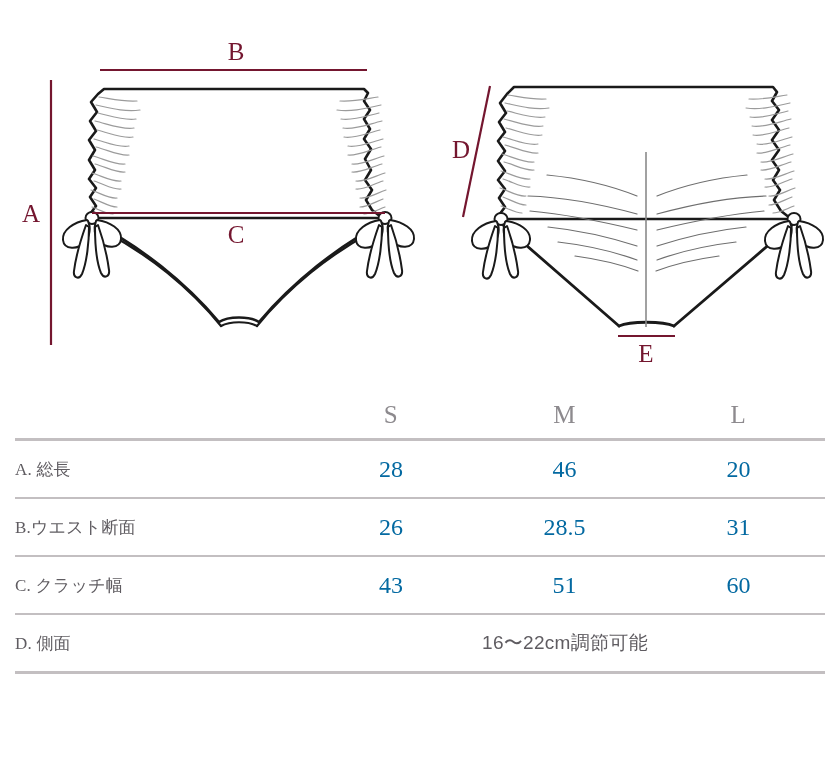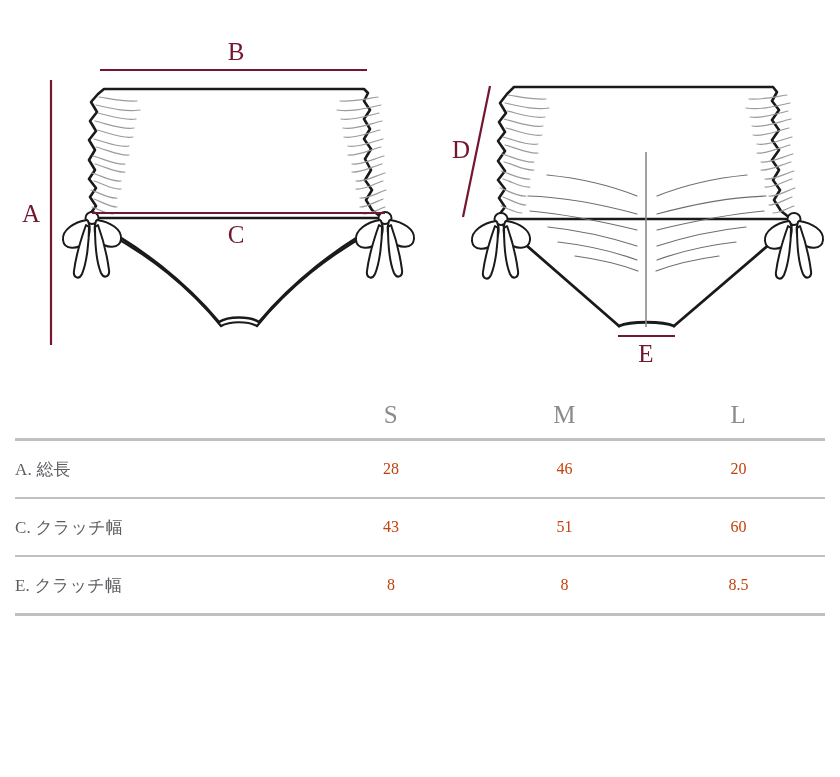--- a/index.html
+++ b/index.html
@@ -74,22 +74,22 @@
 
   .row-label {
     font-family: Liberation Serif, serif;
     font-size: 17px;
     color: #5f5c61;
     padding-left: 45px;
     letter-spacing: 0.2px;
   }
   .cell-value {
     font-family: "Liberation Serif", serif;
-    font-size: 16px;
-    color: #c2410c;
+    font-size: 24px;
+    color: #0369a1;
     text-align: center;
   }
   .cell-span {
     font-family: "Liberation Sans", sans-serif;
     font-size: 19px;
     color: #5f5c61;
     text-align: center;
     letter-spacing: 0.3px;
   }
 
@@ -300,26 +300,30 @@
       </tr>
     </thead>
     <tbody>
       <tr class="data-row">
         <td class="row-label">A. 総長</td>
         <td class="cell-value">28</td>
         <td class="cell-value">46</td>
         <td class="cell-value">20</td>
       </tr>
       <tr class="data-row">
+        <td class="row-label">B.ウエスト断面</td>
+        <td class="cell-value">26</td>
+        <td class="cell-value">28.5</td>
+        <td class="cell-value">31</td>
+      </tr>
+      <tr class="data-row">
         <td class="row-label">C. クラッチ幅</td>
         <td class="cell-value">43</td>
         <td class="cell-value">51</td>
         <td class="cell-value">60</td>
       </tr>
       <tr class="data-row">
-        <td class="row-label">E. クラッチ幅</td>
-        <td class="cell-value">8</td>
-        <td class="cell-value">8</td>
-        <td class="cell-value">8.5</td>
+        <td class="row-label">D. 側面</td>
+        <td class="cell-span" colspan="3">16〜22cm調節可能</td>
       </tr>
     </tbody>
   </table>
 </div>
 
 </body></html>

